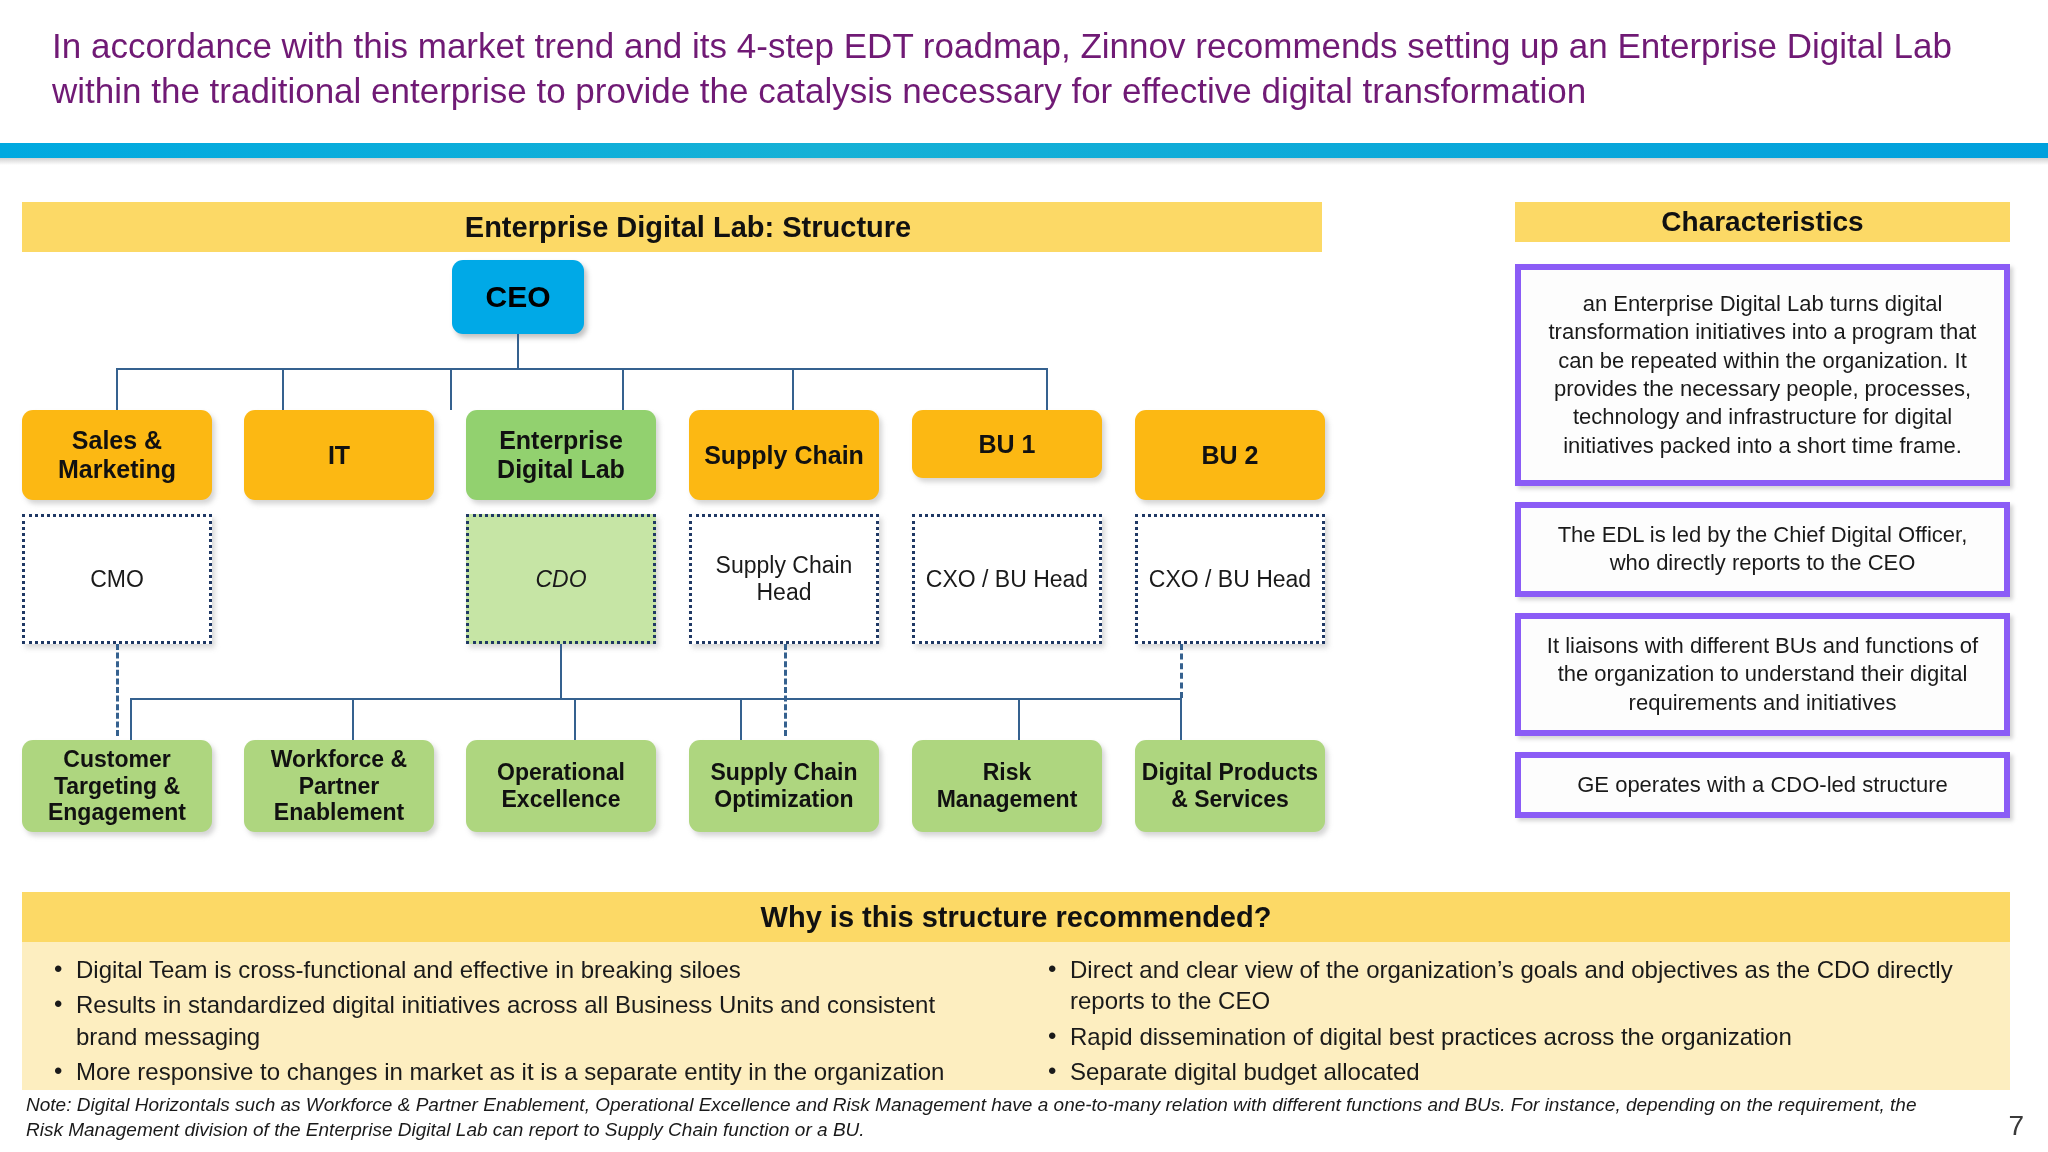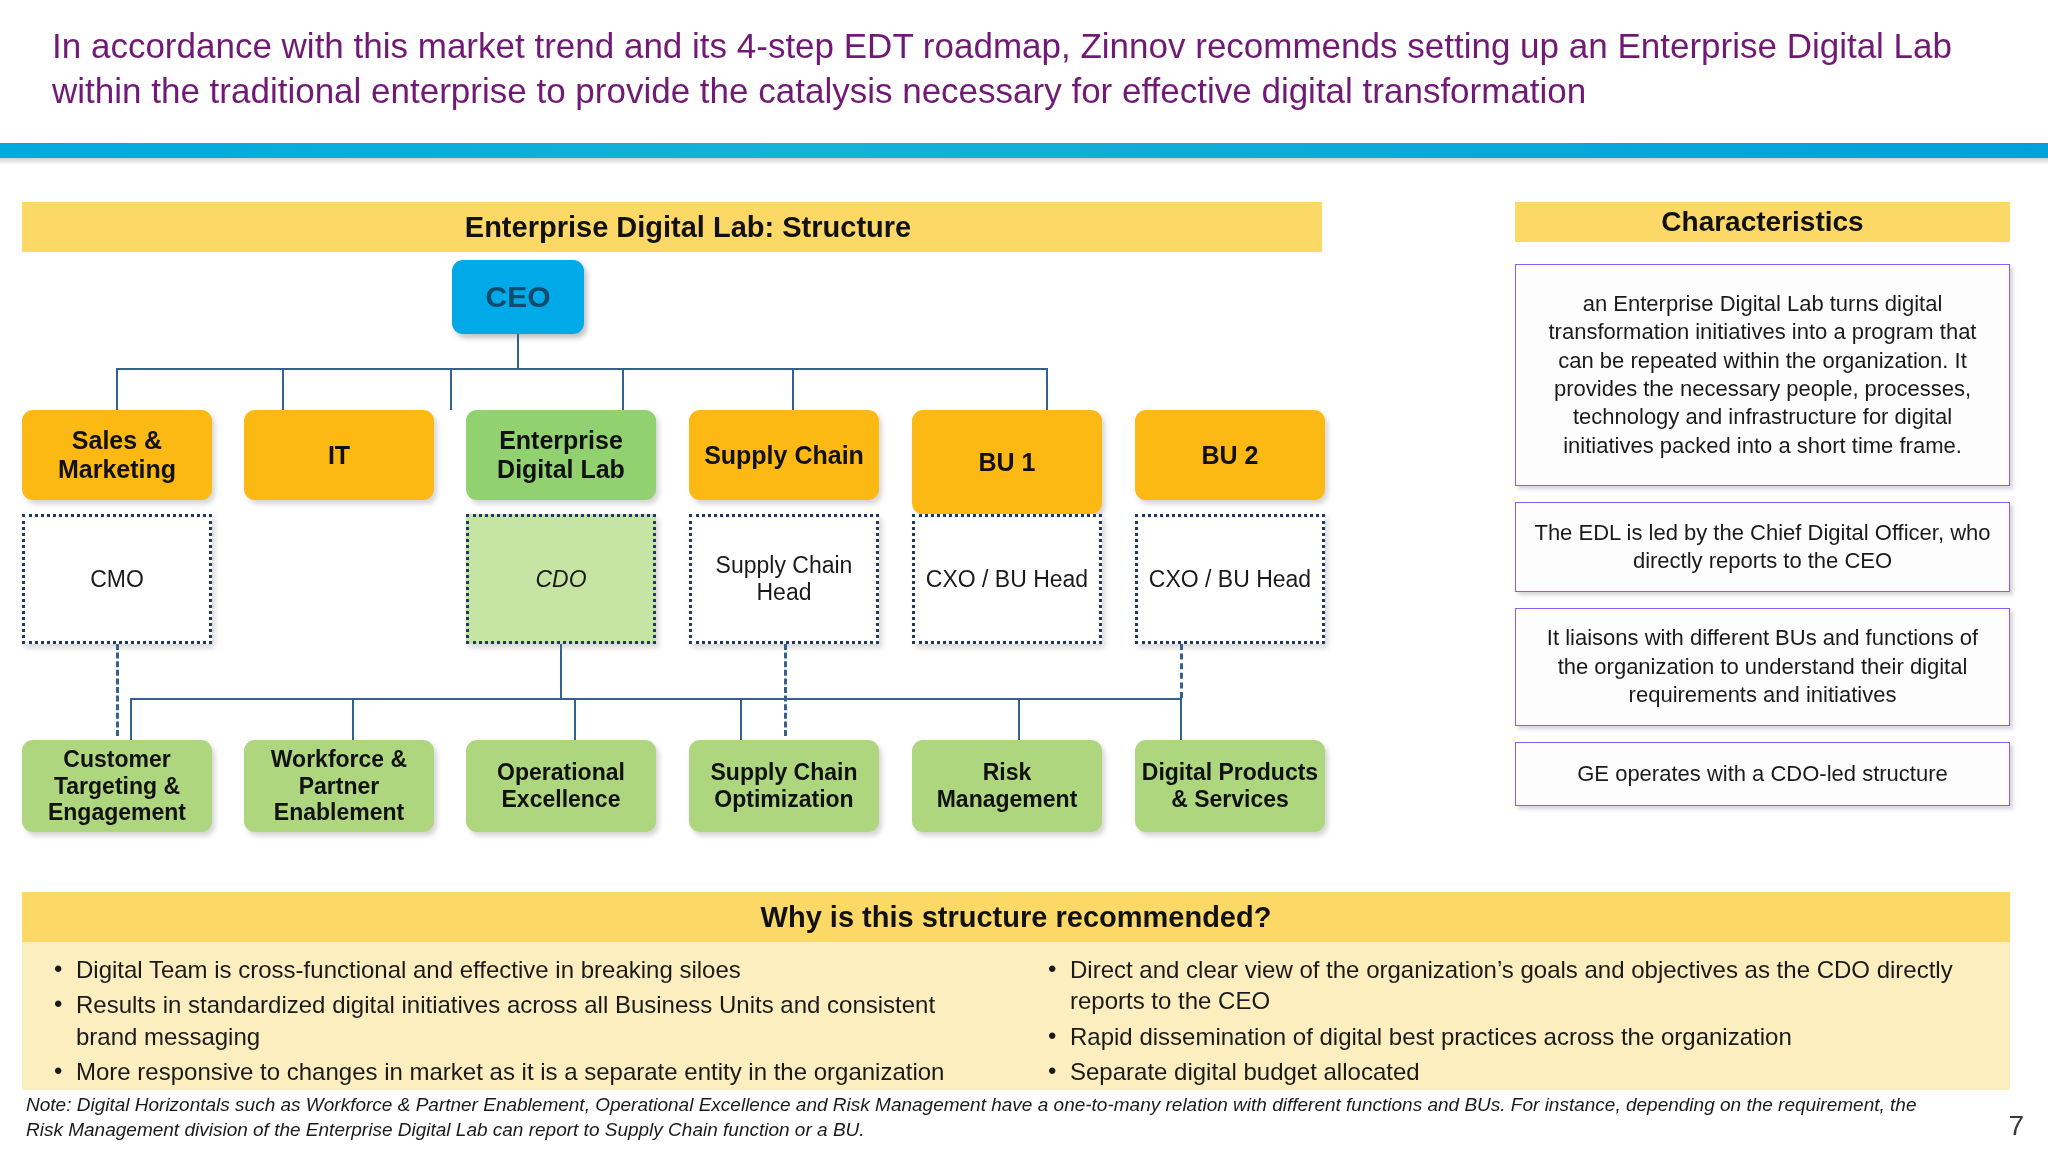--- a/index.html
+++ b/index.html
@@ -36,21 +36,21 @@
   #why-band       { left: 22px; top: 892px; width: 1988px; height: 50px; font-size: 29px; }
 
   
   #org { position: absolute; left: 22px; top: 252px; width: 1300px; height: 620px; }
 
   .node {
     position: absolute; display: flex; align-items: center; justify-content: center;
     text-align: center; line-height: 1.16;
   }
   .ceo {
-    background: #00a9e7; color: #0c4a6e; font-weight: bold; font-size: 30px;
+    background: #00a9e7; color: #000000; font-weight: bold; font-size: 30px;
     border-radius: 11px; box-shadow: 3px 4px 5px rgba(120,120,120,.45);
   }
   .dept {
     background: #fcb813; color: #111; font-weight: bold; font-size: 25px;
     border-radius: 11px; box-shadow: 3px 4px 5px rgba(150,150,150,.40);
   }
   .dept.green { background: #92d16f; }
   .role {
     background: #ffffff; color: #1a1a1a; font-weight: 400; font-size: 23px;
     border: 3px dotted #1f3864; box-shadow: 3px 4px 5px rgba(165,165,165,.42);
@@ -64,21 +64,21 @@
   .line { position: absolute; background: #35618f; }
   .vline { width: 2px; }
   .hline { height: 2px; }
   .dashline {
     position: absolute; width: 0; border-left: 3px dashed #35618f;
   }
 
   
   #char-col { position: absolute; left: 1515px; top: 264px; width: 495px; }
   .char-card {
-    background: #fdfdfd; border: 1px solid #8b5cf6;
+    background: #fdfdfd; border: 6px solid #8b5cf6;
     box-shadow: 3px 3px 4px rgba(160,160,160,.45);
     margin-bottom: 16px; padding: 13px 16px;
     font-size: 22px; line-height: 1.29; color: #1a1a1a; text-align: center;
   }
 
   
   #why-body {
     position: absolute; left: 22px; top: 942px; width: 1988px; height: 148px;
     background: #fdeec0; display: flex; padding: 12px 0 0 0;
   }
@@ -125,21 +125,21 @@
     <div class="line vline" style="left:260px; top:116px; height:42px;"></div>
     <div class="line vline" style="left:428px; top:116px; height:42px;"></div>
     <div class="line vline" style="left:600px; top:116px; height:42px;"></div>
     <div class="line vline" style="left:770px; top:116px; height:42px;"></div>
     <div class="line vline" style="left:1024px;top:116px; height:42px;"></div>
 
     <div class="node dept" style="left:0px;   top:158px; width:190px; height:90px;">Sales &amp; Marketing</div>
     <div class="node dept" style="left:222px; top:158px; width:190px; height:90px;">IT</div>
     <div class="node dept green" style="left:444px; top:158px; width:190px; height:90px;">Enterprise Digital Lab</div>
     <div class="node dept" style="left:667px; top:158px; width:190px; height:90px;">Supply Chain</div>
-    <div class="node dept" style="left:890px; top:158px; width:190px; height:104px;">BU 1</div>
+    <div class="node dept" style="left:890px; top:158px; width:190px; height:68px;">BU 1</div>
     <div class="node dept" style="left:1113px;top:158px; width:190px; height:90px;">BU 2</div>
 
     <div class="node role" style="left:0px;   top:262px; width:190px; height:130px;">CMO</div>
     <div class="node role green" style="left:444px; top:262px; width:190px; height:130px;font-style:italic;">CDO</div>
     <div class="node role" style="left:667px; top:262px; width:190px; height:130px;">Supply Chain Head</div>
     <div class="node role" style="left:890px; top:262px; width:190px; height:130px;">CXO / BU Head</div>
     <div class="node role" style="left:1113px;top:262px; width:190px; height:130px;">CXO / BU Head</div>
 
     <div class="dashline" style="left:94px; top:392px; height:92px;"></div>
     <div class="dashline" style="left:762px; top:392px; height:92px;"></div>

